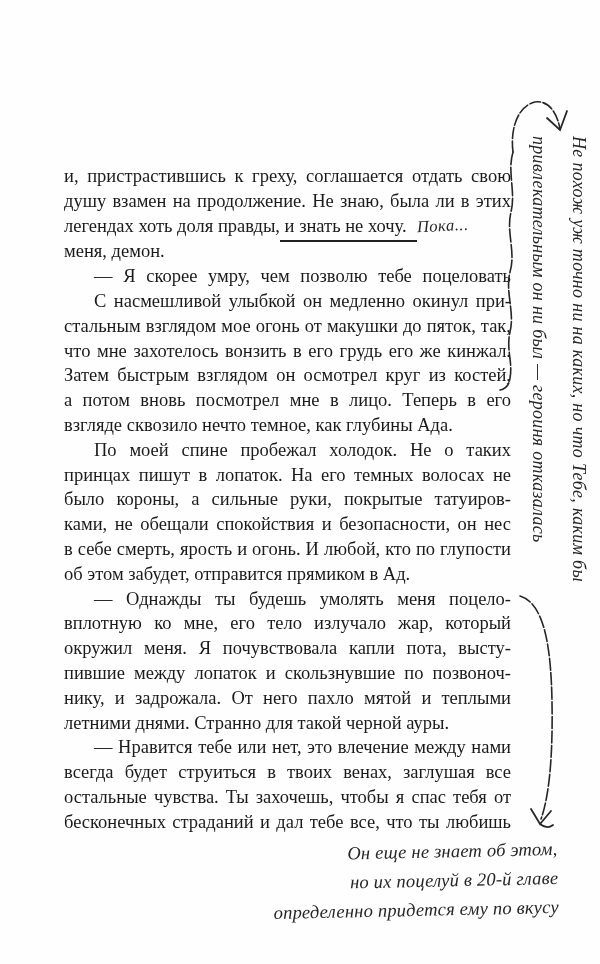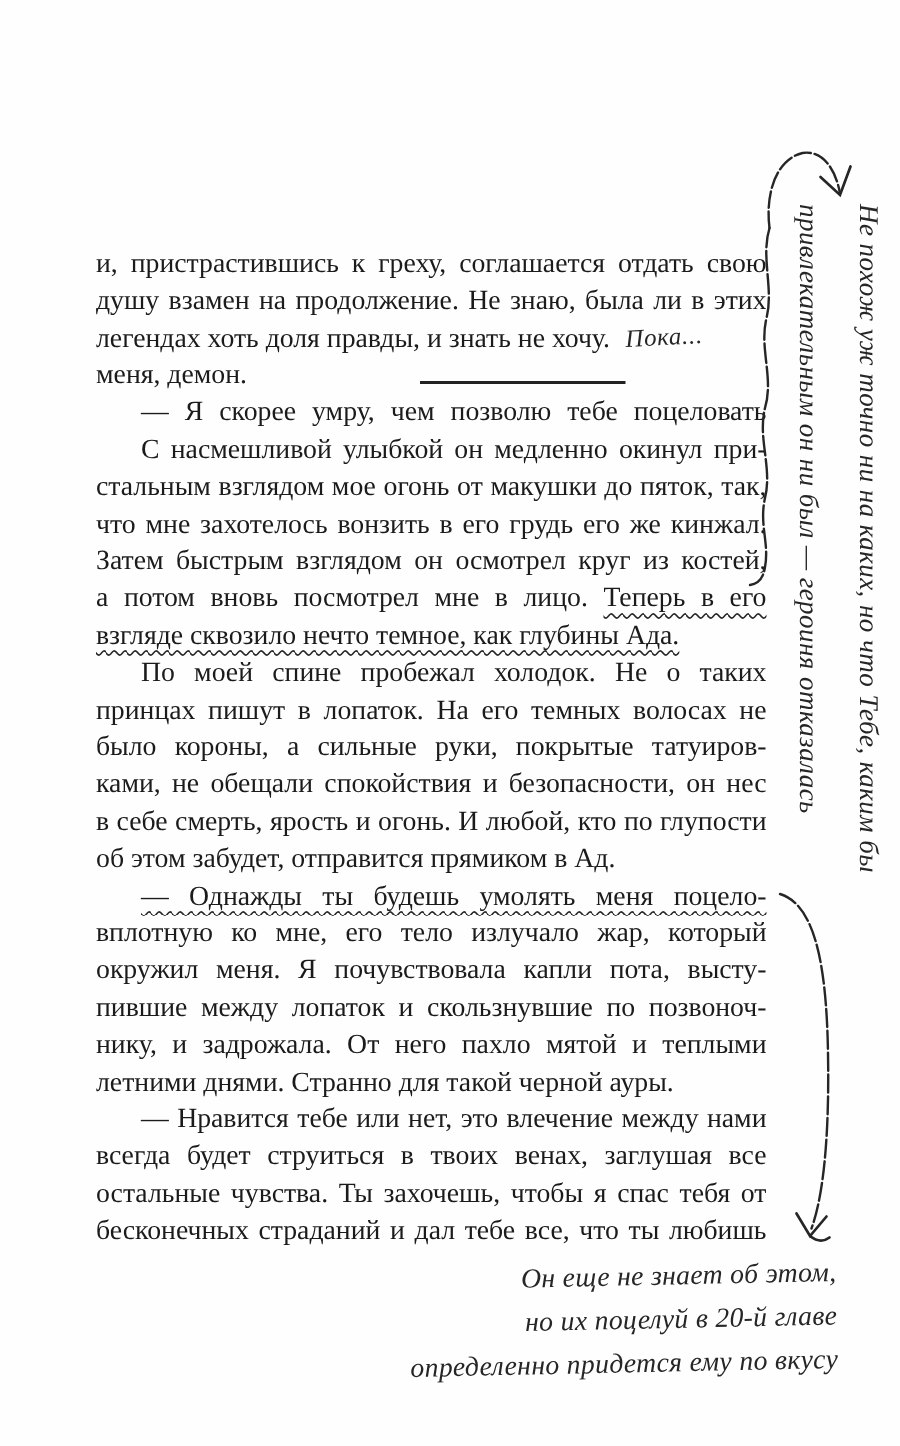--- a/index.html
+++ b/index.html
@@ -10,24 +10,23 @@
   }
   .text-block{
     position:absolute;left:64px;top:164px;width:447px;
     font-size:18.5px;line-height:24.8px;color:#1b1b1b;
   }
   .bline{text-align:justify;}
   .bline.jfull{text-align-last:justify;}
   .bline.ind{text-indent:30px;}
   .u-hand{
     border-bottom:2px solid #222;
-    padding-right:10px;padding-bottom:18px;
+    padding-right:10px;padding-bottom:4px;
   }
   .u-wavy{
-    text-decoration:underline;
     text-decoration-style:wavy;
     text-decoration-thickness:1px;
     text-decoration-color:#262626;
     text-underline-offset:4px;
   }
   .hand-inline{
     display:inline-block;
     font-style:italic;font-size:16.5px;letter-spacing:.5px;
     transform:rotate(-3deg) translateY(-1px);
     color:#262626;white-space:nowrap;

